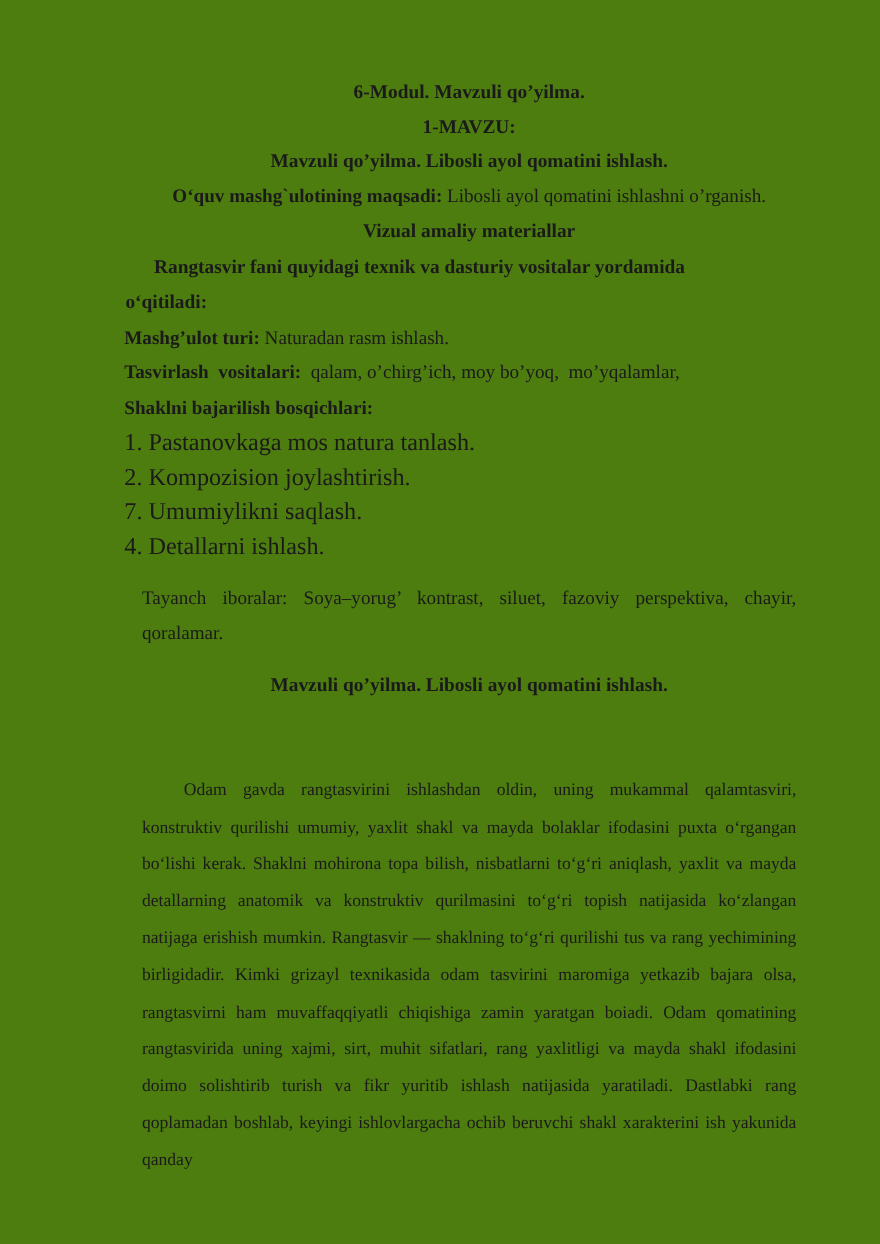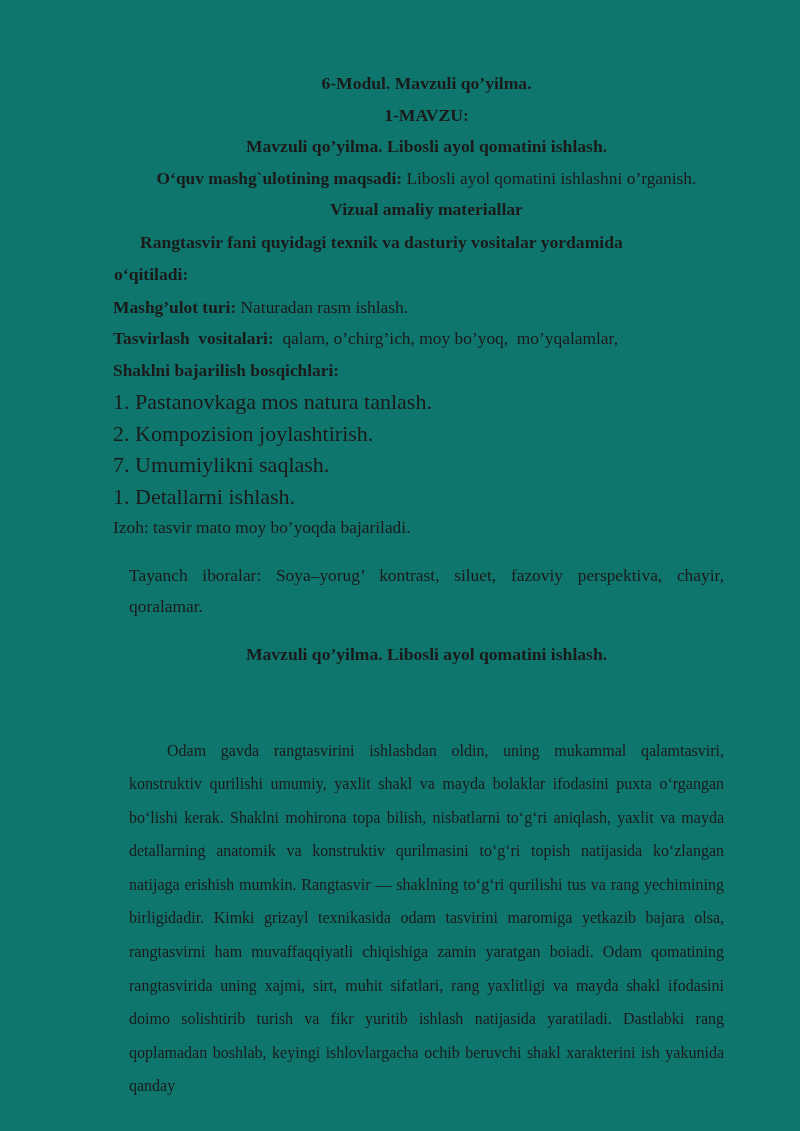--- a/index.html
+++ b/index.html
@@ -17,21 +17,21 @@
     color: #1a1a1a;
     -webkit-font-smoothing: antialiased;
   }
 
   .page {
     position: absolute;
     left: 0;
     top: 0;
     width: 800px;
     height: 1131px;
-    background: #0f766e;
+    background: #4d7c0f;
     box-sizing: border-box;
     padding: 68px 60px 40px 113px;
   }
 
   .content {
     width: 627px;
   }
 
   
   .line {
@@ -121,23 +121,22 @@
 
     <p class="line"><span class="label">Mashg’ulot turi:</span><span> Naturadan rasm ishlash.</span></p>
 
     <p class="line"><span class="label">Tasvirlash  vositalari:</span><span>  qalam, o’chirg’ich, moy bo’yoq,  mo’yqalamlar,</span></p>
 
     <p class="line bold">Shaklni bajarilish bosqichlari:</p>
 
     <p class="listitem">1. Pastanovkaga mos natura tanlash.</p>
     <p class="listitem">2. Kompozision joylashtirish.</p>
     <p class="listitem">7. Umumiylikni saqlash.</p>
-    <p class="listitem">1. Detallarni ishlash.</p>
+    <p class="listitem">4. Detallarni ishlash.</p>
 
-    <p class="line">Izoh: tasvir mato moy bo’yoqda bajariladi.</p>
 
     <p class="para">Tayanch   iboralar:   Soya–yorug’   kontrast, siluet, fazoviy perspektiva, chayir, qoralamar.</p>
 
     <p class="mid-head">Mavzuli qo’yilma. Libosli ayol qomatini ishlash.</p>
 
     <div class="spacer-line"></div>
     <div class="spacer-half"></div>
 
     <p class="para indent body-text">Odam gavda rangtasvirini ishlashdan oldin, uning mukammal qalamtasviri, konstruktiv qurilishi umumiy, yaxlit shakl va mayda bolaklar ifodasini puxta o‘rgangan bo‘lishi kerak. Shaklni mohirona topa bilish, nisbatlarni to‘g‘ri aniqlash, yaxlit va mayda detallarning anatomik va konstruktiv qurilmasini to‘g‘ri topish natijasida ko‘zlangan natijaga erishish mumkin. Rangtasvir — shaklning to‘g‘ri qurilishi tus va rang yechimining birligidadir. Kimki grizayl texnikasida odam tasvirini maromiga yetkazib bajara olsa, rangtasvirni ham muvaffaqqiyatli chiqishiga zamin yaratgan boiadi. Odam qomatining rangtasvirida uning xajmi, sirt, muhit sifatlari, rang yaxlitligi va mayda shakl ifodasini doimo solishtirib turish va fikr yuritib ishlash natijasida yaratiladi. Dastlabki rang qoplamadan boshlab, keyingi ishlovlargacha ochib beruvchi shakl xarakterini ish yakunida qanday</p>
 

